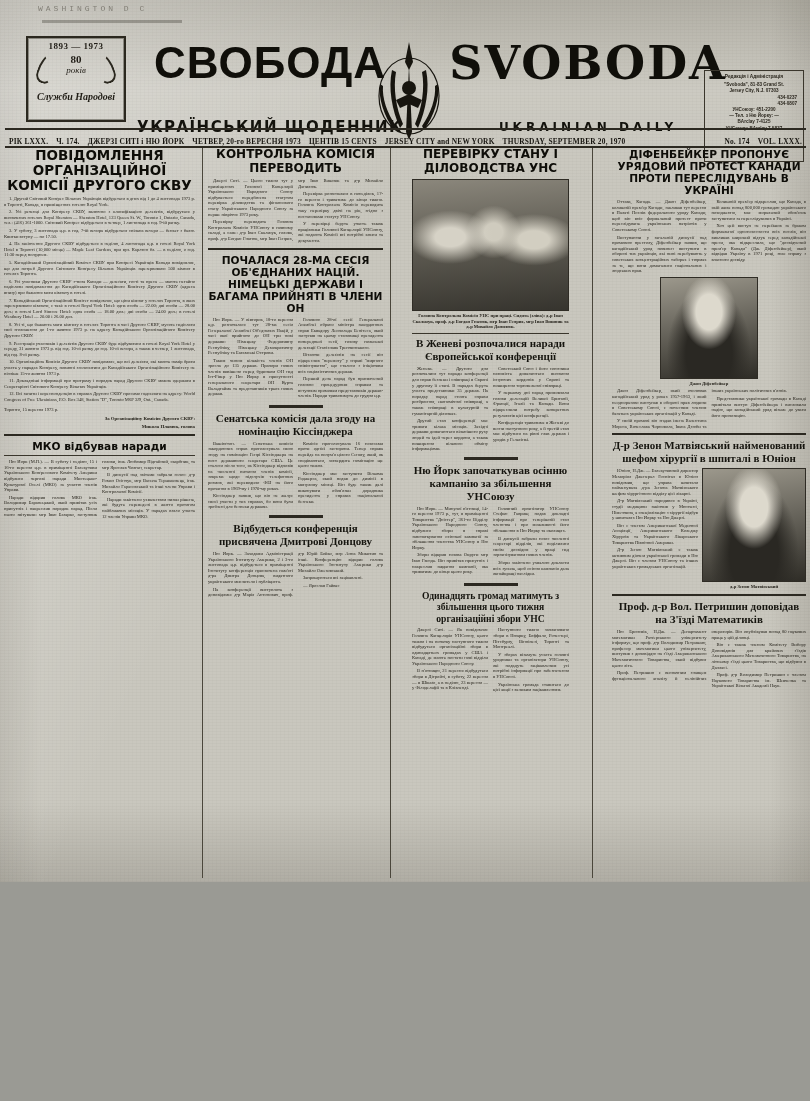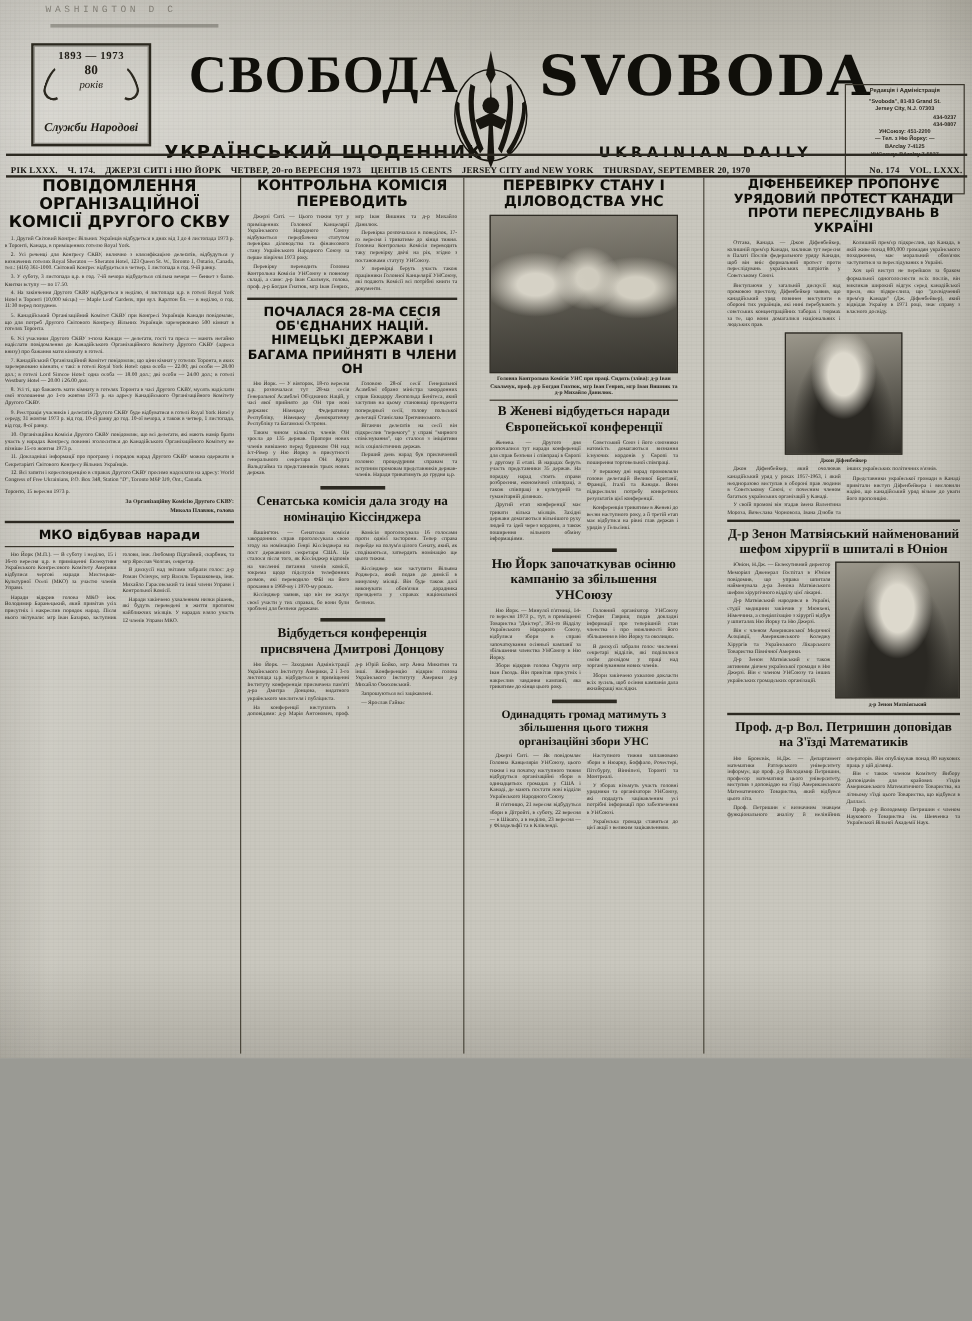--- a/index.html
+++ b/index.html
@@ -40,25 +40,25 @@
   .anniv .yrs{font-size:9px;font-weight:bold;letter-spacing:.5px;margin-top:3px;}
   .anniv .wreath{position:relative;height:34px;font-family:Liberation Serif, serif;}
   .anniv .num80{font-size:11px;font-weight:bold;line-height:12px;padding-top:2px;}
   .anniv .rokiv{font-size:9px;font-style:italic;line-height:10px;}
   .anniv .leafL,.anniv .leafR{
     position:absolute;top:3px;width:13px;height:26px;border:2px solid #2b281f;border-radius:50% 50% 50% 50%/70% 70% 30% 30%;
     border-right-color:transparent;border-top-color:transparent;
   }
   .anniv .leafL{left:10px;transform:rotate(18deg);}
   .anniv .leafR{right:10px;transform:rotate(-18deg) scaleX(-1);}
-  .anniv .serv{font-size:10px;font-family:"Liberation Serif",serif;font-style:italic;font-weight:bold;margin-top:16px;}
+  .anniv .serv{font-size:10px;font-family:"Liberation Serif",serif;font-style:italic;font-weight:bold;margin-top:6px;}
 
   .title-ukr{
     position:absolute;left:120px;top:10px;width:300px;text-align:center;
-    font-family:Liberation Serif, serif;font-weight:bold;font-size:44px;line-height:46px;
+    font-family:Liberation Sans, sans-serif;font-weight:bold;font-size:44px;line-height:46px;
     letter-spacing:1px;color:#100f0a;
   }
   .sub-ukr{
     position:absolute;left:120px;top:88px;width:300px;text-align:center;
     font-family:"DejaVu Sans", sans-serif;font-weight:bold;font-size:15px;letter-spacing:1.5px;color:#13120c;
   }
   .title-eng{
     position:absolute;left:438px;top:10px;width:300px;text-align:center;
     font-family:"DejaVu Serif", serif;font-weight:bold;font-size:46px;line-height:46px;
     letter-spacing:2px;color:#100f0a;
@@ -84,21 +84,21 @@
     position:absolute;left:5px;right:4px;top:128px;height:16px;
     border-top:2px solid #2c2921;border-bottom:2px solid #2c2921;
     display:flex;align-items:flex-end;
     font-size:7.4px;font-weight:bold;font-family:"Liberation Serif",serif;
     letter-spacing:.2px;color:#171510;white-space:nowrap;
   }
   .folio span{padding:0 4px;}
   .folio .grow{flex:1;}
 
   
-  .cols{position:absolute;left:4px;right:4px;top:148px;bottom:4px;display:flex;}
+  .cols{position:absolute;left:4px;right:4px;top:148px;bottom:4px;display:flex;justify-content:space-between;}
   .col{position:relative;box-sizing:border-box;}
   .c1{width:196px;padding-right:5px;}
   .c2{width:186px;padding:0 5px;border-left:1px solid #4a463b;}
   .c3{width:200px;padding:0 21px;border-left:1px solid #4a463b;}
   .c4{width:214px;padding-left:19px;border-left:1px solid #4a463b;}
 
   .hl{
     font-family:"DejaVu Sans", sans-serif;font-weight:bold;text-align:center;
     color:#0e0d08;letter-spacing:0px;
   }
@@ -284,21 +284,21 @@
         <p>Запрошуються всі зацікавлені.</p>
         <p>— Ярослав Гайвас</p>
       </div>
     </div>
 
     <div class="col c3">
       <div class="hl hl-lg">ПЕРЕВІРКУ СТАНУ І ДІЛОВОДСТВА УНС</div>
       <div class="photo" style="height:130px;margin-top:4px;"></div>
       <div class="caption">Головна Контрольна Комісія УНС при праці. Сидять (зліва): д-р Іван Скальчук, проф. д-р Богдан Гнатюк, мгр Іван Генрих, мгр Іван Вишник та д-р Михайло Данилюк.</div>
       <div class="rule-thin"></div>
-      <div class="hl-sm">В Женеві відбудеться наради Європейської конференції</div>
+      <div class="hl-sm">В Женеві розпочалися наради Європейської конференції</div>
       <div class="body two">
         <p>Женева. — Другого дня розпочалися тут наради конференції для справ безпеки і співпраці в Європі у другому її етапі. В нарадах беруть участь представники 35 держав. На порядку нарад стоять справи розброєння, економічної співпраці, а також співпраці в культурній та гуманітарній ділянках.</p>
         <p>Другий етап конференції має тривати кілька місяців. Західні держави домагаються вільнішого руху людей та ідей через кордони, а також поширення вільного обміну інформаціями.</p>
         <p>Совєтський Союз і його союзники натомість домагаються визнання існуючих кордонів у Європі та поширення торговельної співпраці.</p>
         <p>У першому дні нарад промовляли голови делегацій Великої Британії, Франції, Італії та Канади. Вони підкреслили потребу конкретних результатів цієї конференції.</p>
         <p>Конференція триватиме в Женеві до весни наступного року, а її третій етап має відбутися на рівні глав держав і урядів у Гельсінкі.</p>
       </div>
       <div class="rule-short"></div>
       <div class="hl-sm">Ню Йорк започаткував осінню кампанію за збільшення УНСоюзу</div>
       <div class="body two">

